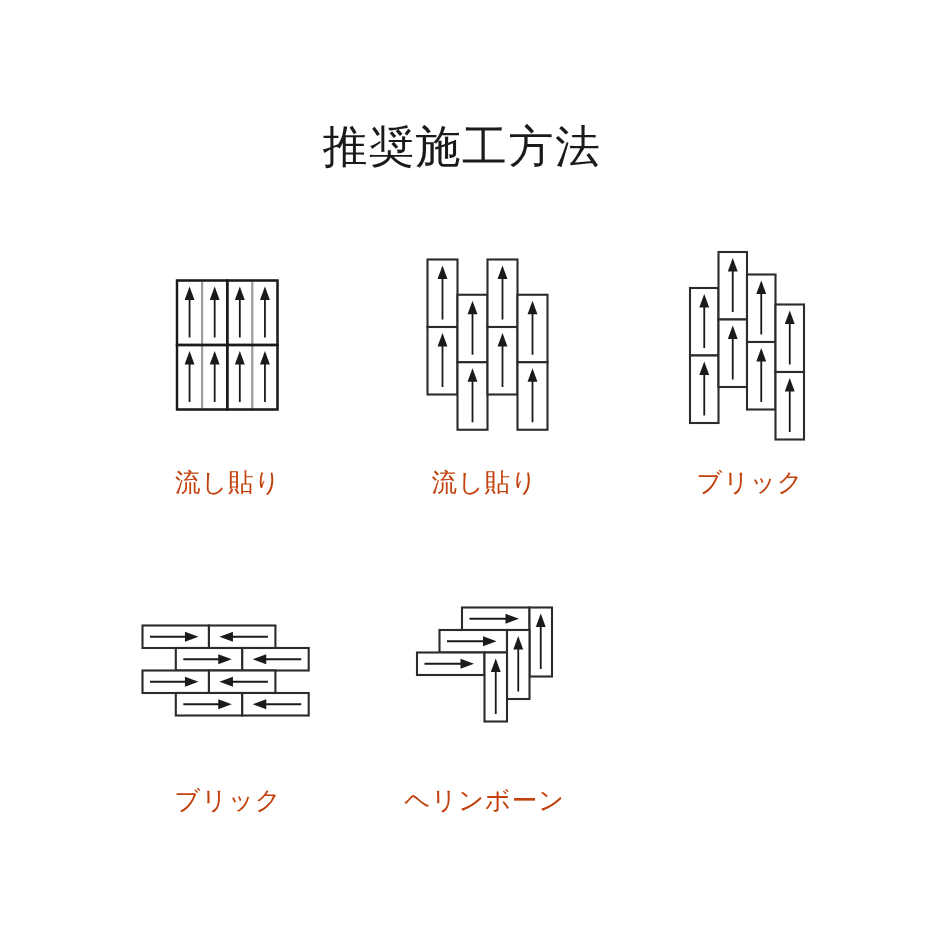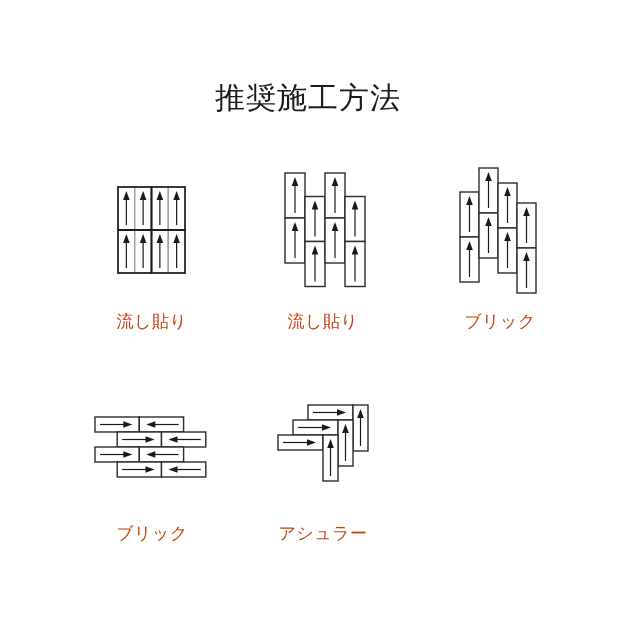--- a/index.html
+++ b/index.html
@@ -162,15 +162,15 @@
         <polygon points="82.5,4 79.2,13 85.8,13" fill="#1a1a1a"></polygon>
         <line x1="20" y1="22.5" x2="45" y2="22.5" stroke="#1a1a1a" stroke-width="1.2"></line>
         <polygon points="53,22.5 44,19.2 44,25.8" fill="#1a1a1a"></polygon>
         <line x1="67.5" y1="56" x2="67.5" y2="27" stroke="#1a1a1a" stroke-width="1.2"></line>
         <polygon points="67.5,19 64.2,28 70.8,28" fill="#1a1a1a"></polygon>
         <line x1="5" y1="37.5" x2="30" y2="37.5" stroke="#1a1a1a" stroke-width="1.2"></line>
         <polygon points="38,37.5 29,34.2 29,40.8" fill="#1a1a1a"></polygon>
         <line x1="52.5" y1="71" x2="52.5" y2="42" stroke="#1a1a1a" stroke-width="1.2"></line>
         <polygon points="52.5,34 49.2,43 55.8,43" fill="#1a1a1a"></polygon>
       </svg>
-    <figcaption style="left: 223px; top: 524px;">アシュラー</figcaption>
+    <figcaption style="left: 223px; top: 524px;">ヘリンボーン</figcaption>
   </figure>
 </div>
 
 </body></html>

